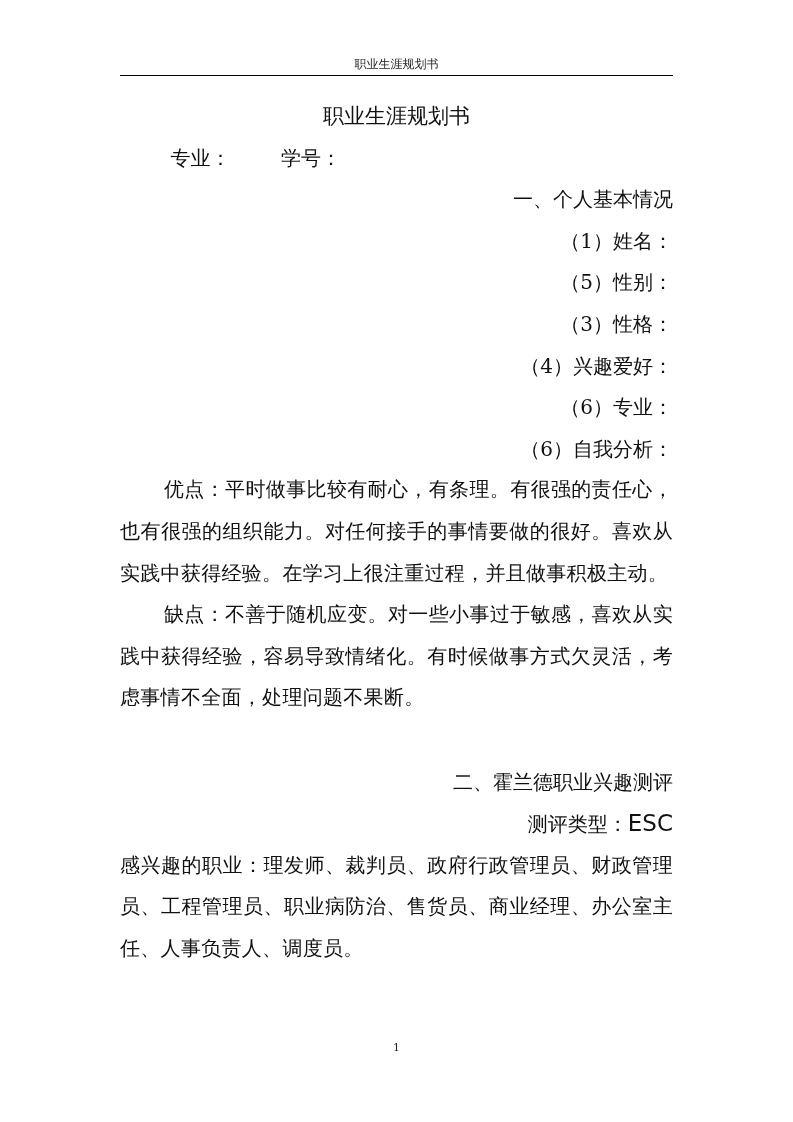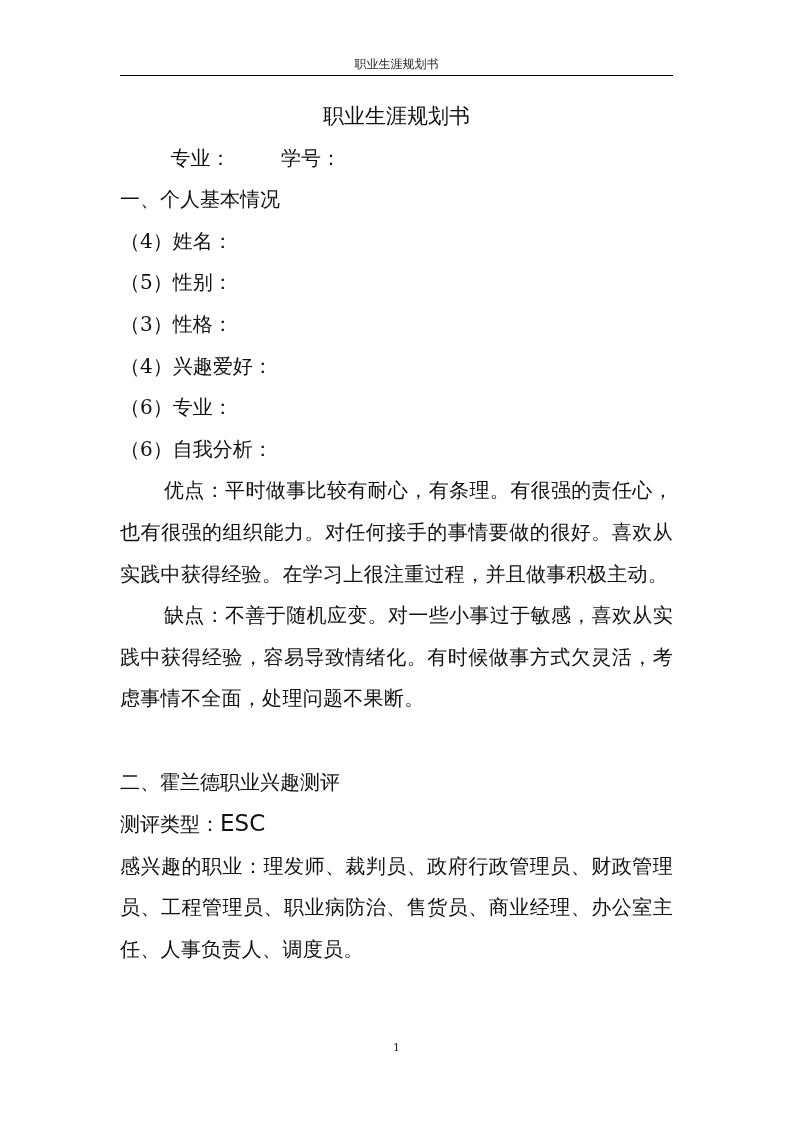--- a/index.html
+++ b/index.html
@@ -38,33 +38,35 @@
     .title {
       text-align: center;
       margin: 0;
       font-weight: normal;
       font-size: 21px;
       line-height: 41.6px;
     }
     .line {
       margin: 0;
       white-space: nowrap;
+      text-align: right;
     }
     .info-row {
       display: flex;
       margin: 0;
       text-align: center;
     }
     .info-row .field-major { width: 161px; }
     .info-row .field-class { width: 170px; }
     .para {
       margin: 0;
       text-indent: 2.2em;
       text-align: justify;
       letter-spacing: 0.3px;
+      font-family: Liberation Mono, monospace;
     }
     .blank {
       height: 41.6px;
     }
     .latin {
       font-family: "DejaVu Sans", "Liberation Sans", sans-serif;
       font-size: 23px;
     }
     .page-footer {
       position: absolute;
@@ -86,21 +88,21 @@
 <div class="content">
   <h1 class="title">职业生涯规划书</h1>
 
   <div class="info-row">
     <span class="field-major">专业：</span>
     <span>学号：</span>
   </div>
 
   <p class="line">一、个人基本情况</p>
 
-  <p class="line">（4）姓名：</p>
+  <p class="line">（1）姓名：</p>
   <p class="line">（5）性别：</p>
   <p class="line">（3）性格：</p>
   <p class="line">（4）兴趣爱好：</p>
   <p class="line">（6）专业：</p>
   <p class="line">（6）自我分析：</p>
 
   <p class="para">优点：平时做事比较有耐心，有条理。有很强的责任心，也有很强的组织能力。对任何接手的事情要做的很好。喜欢从实践中获得经验。在学习上很注重过程，并且做事积极主动。</p>
   <p class="para">缺点：不善于随机应变。对一些小事过于敏感，喜欢从实践中获得经验，容易导致情绪化。有时候做事方式欠灵活，考虑事情不全面，处理问题不果断。</p>
 
   <div class="blank"></div>

